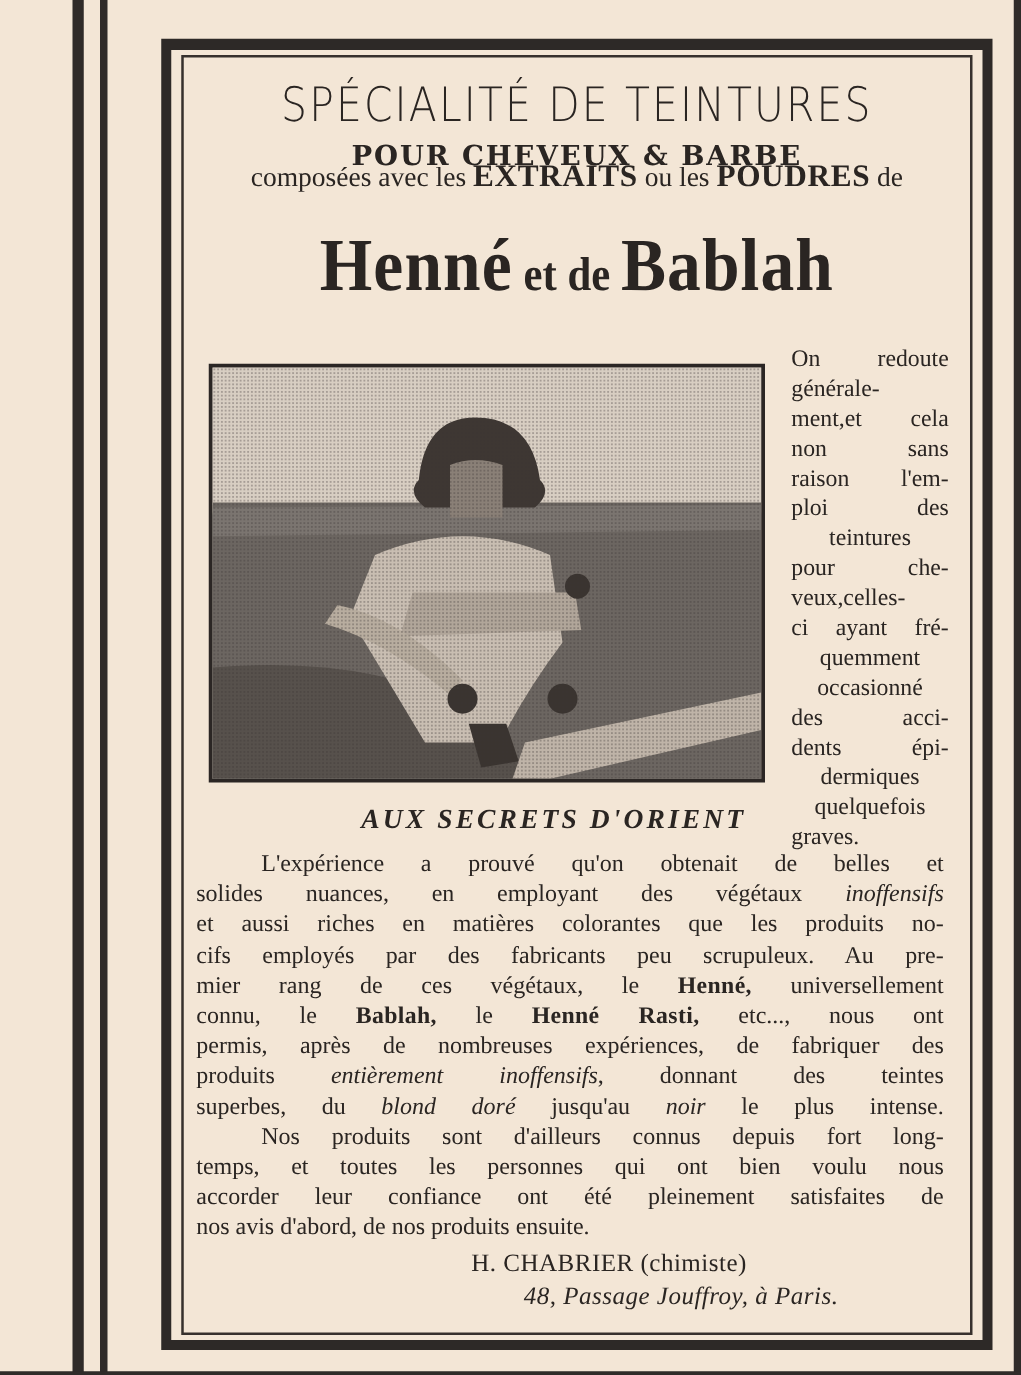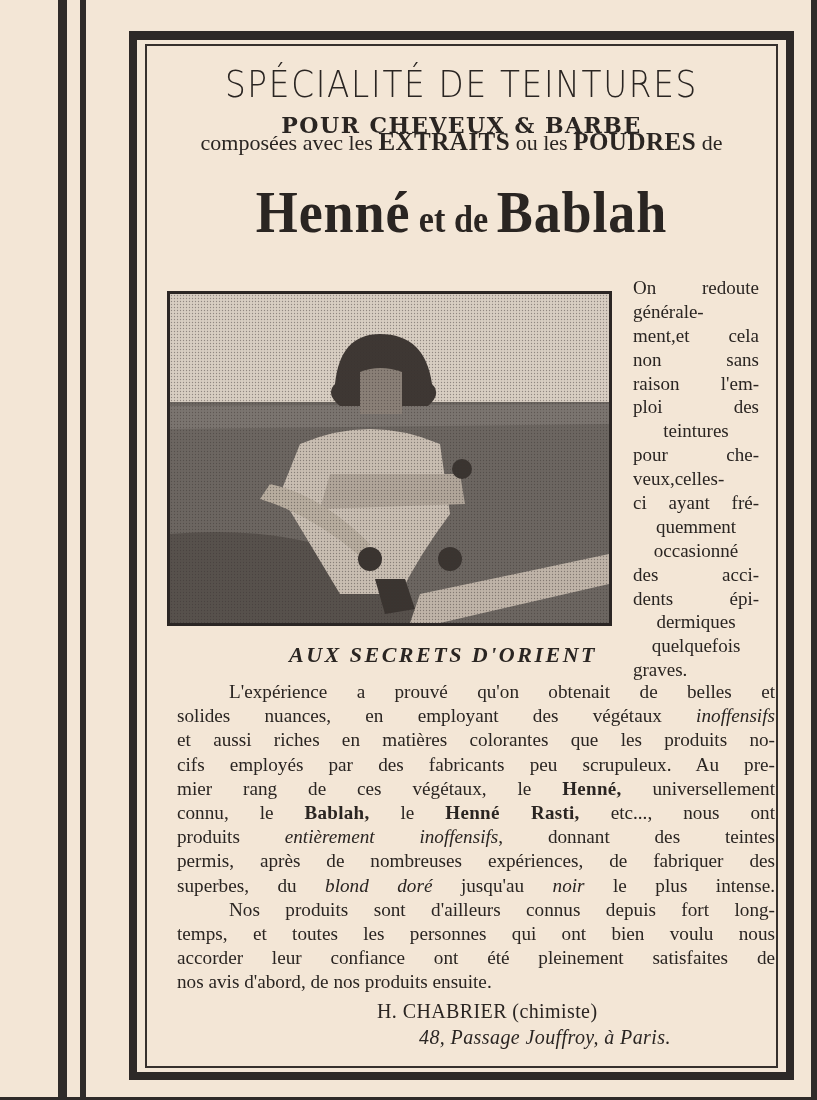--- a/index.html
+++ b/index.html
@@ -94,21 +94,21 @@
       font-size: 19px; line-height: 23.9px;
     }
     .sidecol .ln {
       display: block; text-align: justify; text-align-last: justify;
       white-space: nowrap; height: 23.9px;
     }
     .sidecol .ln.c { text-align: center; text-align-last: center; }
     .sidecol .ln.l { text-align: center; text-align-last: left; }
     .body-text {
       position: absolute; left: 10px; top: 634px; width: 598px;
-      font-size: 19.2px; line-height: 24.2px; margin-left: 20px;
+      font-size: 19.2px; line-height: 24.2px;
     }
     .body-text .ln {
       display: block; white-space: nowrap;
       text-align: justify; text-align-last: justify;
       height: 24.2px;
     }
     .body-text .ln.indent { padding-left: 52px; }
     .body-text .ln.last { text-align-last: left; }
     .body-text b { font-weight: bold; font-size: 19px; letter-spacing: 0.3px; }
     .body-text i { font-style: italic; }
@@ -186,22 +186,22 @@
     <span class="ln l">graves.</span>
   </div>
 
   <div class="body-text">
     <span class="ln indent">L'expérience a prouvé qu'on obtenait de belles et</span>
     <span class="ln"><span>solides nuances, en employant des végétaux </span><i>inoffensifs</i></span>
     <span class="ln">et aussi riches en matières colorantes que les produits no-</span>
     <span class="ln">cifs employés par des fabricants peu scrupuleux. Au pre-</span>
     <span class="ln"><span>mier rang de ces végétaux, le </span><b>Henné,</b><span> universellement</span></span>
     <span class="ln"><span>connu, le </span><b>Bablah,</b><span> le </span><b>Henné Rasti,</b><span> etc..., nous ont</span></span>
+    <span class="ln">permis, après de nombreuses expériences, de fabriquer des</span>
     <span class="ln"><span>produits </span><i>entièrement inoffensifs</i><span>, donnant des teintes</span></span>
-    <span class="ln">permis, après de nombreuses expériences, de fabriquer des</span>
     <span class="ln"><span>superbes, du </span><i>blond doré</i><span> jusqu'au </span><i>noir</i><span> le plus intense.</span></span>
     <span class="ln indent">Nos produits sont d'ailleurs connus depuis fort long-</span>
     <span class="ln">temps, et toutes les personnes qui ont bien voulu nous</span>
     <span class="ln">accorder leur confiance ont été pleinement satisfaites de</span>
     <span class="ln last">nos avis d'abord, de nos produits ensuite.</span>
   </div>
 
   <div class="signature">
     <span>H. CHABRIER (chimiste)</span>
     <span class="addr">48, Passage Jouffroy, à Paris.</span>

